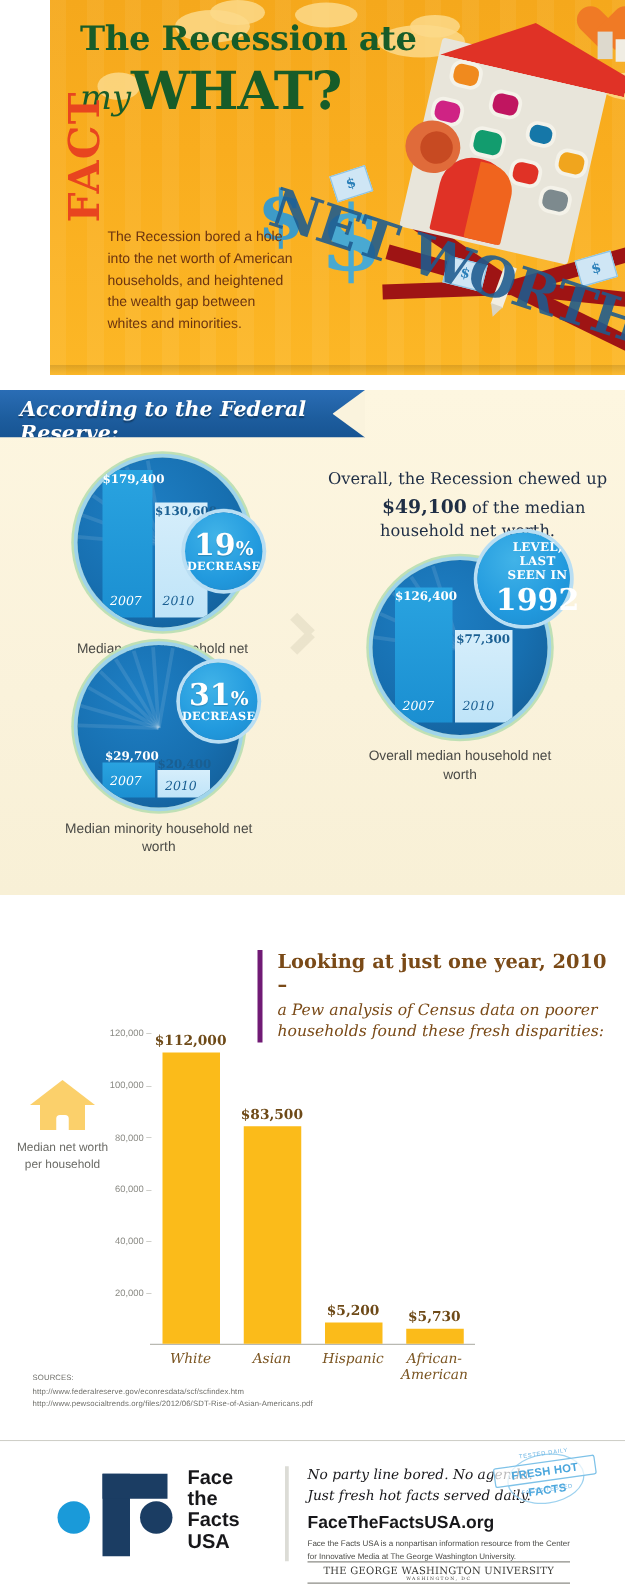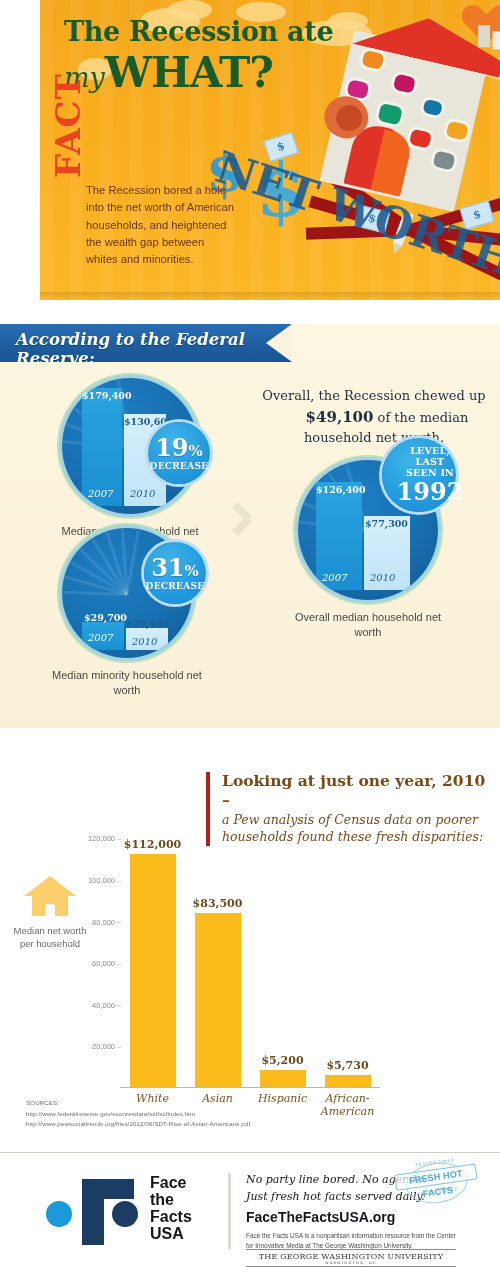--- a/index.html
+++ b/index.html
@@ -156,21 +156,21 @@
     position:absolute; left:0; right:0; bottom:0; height:8px;
     background:linear-gradient(180deg,rgba(0,0,0,0.12),rgba(0,0,0,0));
   }
 
   
   .fed {
     position:relative; height:404px;
     background:linear-gradient(180deg,#fdf6e0 0%,#faf2db 60%,#f8f0d6 100%);
   }
   .banner {
-    position:relative; margin-top:24px; width:292px; height:50px;
+    position:relative; margin-top:12px; width:292px; height:50px;
     background:linear-gradient(180deg,#2a6db5 0%,#1d5d9e 45%,#134d8a 100%);
     clip-path:polygon(0 0, 292px 0, 292px 38px, 268px 19px, 292px 38px, 0 38px);
     display:flex; align-items:center;
     box-shadow:0 2px 3px rgba(0,0,0,0.18);
     justify-content:flex-end;
   }
   .banner-notch {
     position:absolute; right:0; top:0; width:26px; height:38px;
     background:#faf3dd;
     clip-path:polygon(100% 0, 100% 100%, 0 50%);
@@ -245,21 +245,21 @@
   .chev:before, .chev:after {
     content:""; position:absolute; width:20px; height:8px; background:#ddd6bd;
   }
   .chev:before { top:8px;  left:0; transform:rotate(45deg); }
   .chev:after  { top:22px; left:0; transform:rotate(-45deg); }
 
   
   .barsec { position:relative; height:470px; background:#ffffff; }
   .pew {
     position:absolute; left:206px; top:44px; width:282px;
-    padding-left:12px; border-left:4px solid #b91c1c;
+    padding-left:12px; border-left:4px solid #701a75;
   }
   .pew-h {
     font-family:"DejaVu Serif", serif; font-weight:bold; font-size:15.5px;
     color:#7a4a17; line-height:1.2;
   }
   .pew-s {
     font-family:"DejaVu Serif", serif; font-style:italic; font-size:12.5px;
     color:#7a4a17; line-height:1.35; margin-top:3px;
   }
   .house-icon { position:absolute; left:24px; top:148px; width:52px; height:40px; }

